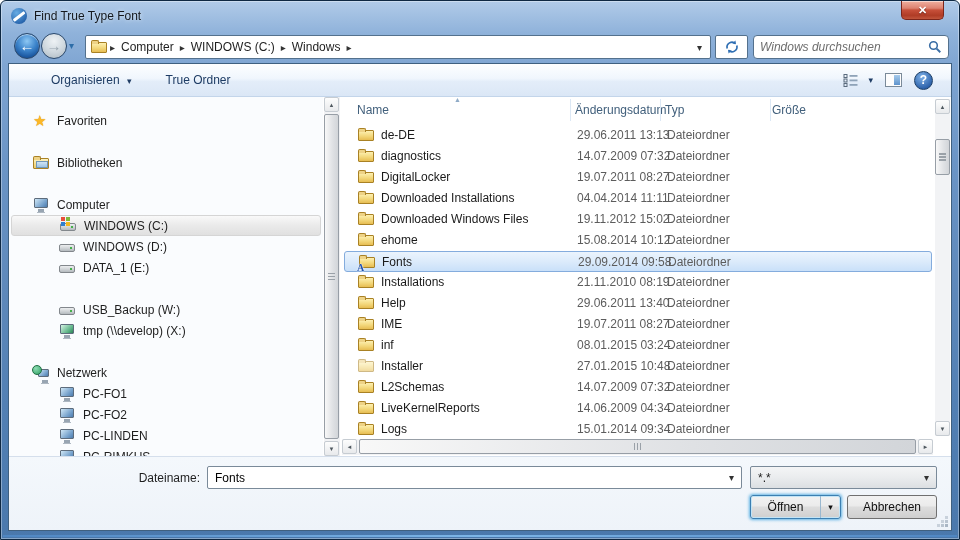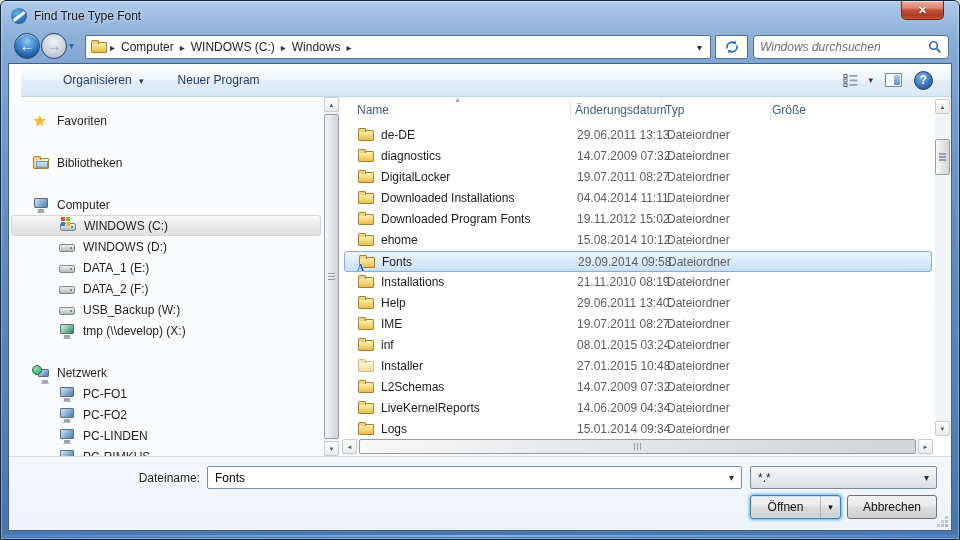--- a/index.html
+++ b/index.html
@@ -48,21 +48,21 @@
     border: 1px solid #54718d; border-radius: 4px; display: flex; align-items: center; }
   .searchbox input { flex: 1; border: none; outline: none; padding: 0 6px; font: italic 12px "Liberation Sans", sans-serif; color: #636363; background: transparent; }
   .searchbox input::placeholder { color: #6d6d6d; font-style: italic; }
   .search-glass { margin-right: 6px; }
 
   
   .chrome { position: absolute; left: 7px; right: 7px; top: 62px; bottom: 8px;
     background: #fff; border: 1px solid #3f6080; }
 
   
-  .toolbar { position: absolute; left: 12px; right: 0; top: 0; height: 33px;
+  .toolbar { position: absolute; left: 0; right: 0; top: 0; height: 33px;
     background: linear-gradient(180deg,#fdfeff 0%,#f0f6fd 45%,#e3edf9 55%,#dbe7f6 100%);
     border-bottom: 1px solid #c3d5ea; display: flex; align-items: center; color: #1e3c64; padding-left: 18px; }
   .tb-btn { padding: 4px 10px; margin-left: 14px; border-radius: 3px; cursor: pointer; white-space: nowrap; }
   .tb-caret { font-size: 9px; color: #1e3c64; margin-left: 4px; }
   .tb-right { margin-left: auto; display: flex; align-items: center; gap: 12px; padding-right: 18px; }
   .views-btn { display: flex; align-items: center; gap: 5px; cursor: pointer; }
   .preview-icon { width: 17px; height: 14px; border: 1px solid #7a8a99; background: #fdfdfd; position: relative; cursor: pointer; }
   .preview-icon::after { content:""; position:absolute; right:1px; top:1px; bottom:1px; width:6px;
     background: linear-gradient(180deg,#a6cbec,#5e93cc); }
   .help-icon { width: 19px; height: 19px; border-radius: 50%; border: 1px solid #1d3f66; color: #fff;
@@ -211,21 +211,21 @@
     </div>
   </div>
 
   <div class="chrome">
 
     <div class="toolbar">
       <div class="tb-btn">
         <span>Organisieren</span>
         <span class="tb-caret">▾</span>
       </div>
-      <div class="tb-btn"><span>Neuer Program</span></div>
+      <div class="tb-btn"><span>True Ordner</span></div>
       <div class="tb-right">
         <div class="views-btn">
           <svg width="16" height="14" viewBox="0 0 16 14">
             <rect x="1" y="1.5" width="3" height="3" fill="none" stroke="#5a6b7d"></rect>
             <rect x="1" y="6" width="3" height="3" fill="none" stroke="#5a6b7d"></rect>
             <rect x="1" y="10.5" width="3" height="3" fill="none" stroke="#5a6b7d"></rect>
             <rect x="6.5" y="2" width="8" height="1.8" fill="#8fa3b8"></rect>
             <rect x="6.5" y="6.5" width="8" height="1.8" fill="#8fa3b8"></rect>
             <rect x="6.5" y="11" width="8" height="1.8" fill="#8fa3b8"></rect>
           </svg>
@@ -267,26 +267,20 @@
               <span class="drive"></span>
             </span>
           <span>WINDOWS (D:)</span>
         </div>
         <div class="side-item child" style="top:160px">
           <span class="ibox">
               <span class="drive"></span>
             </span>
           <span>DATA_1 (E:)</span>
         </div>
-        <div class="side-item child" style="top:181px">
-          <span class="ibox">
-              <span class="drive"></span>
-            </span>
-          <span>DATA_2 (F:)</span>
-        </div>
         <div class="side-item child" style="top:202px">
           <span class="ibox">
               <span class="drive"></span>
             </span>
           <span>USB_Backup (W:)</span>
         </div>
         <div class="side-item child netdrive" style="top:223px">
           <span class="ibox">
               <span class="monitor"></span>
             </span>
@@ -375,21 +369,21 @@
                 <span class="folder"></span>
               </span>
             <span class="c-name">Downloaded Installations</span>
               <span class="c-date">04.04.2014 11:11</span>
               <span class="c-type">Dateiordner</span>
           </div>
           <div class="frow" style="top:84px">
             <span class="ibox">
                 <span class="folder"></span>
               </span>
-            <span class="c-name">Downloaded Program Fonts</span>
+            <span class="c-name">Downloaded Windows Files</span>
               <span class="c-date">19.11.2012 15:02</span>
               <span class="c-type">Dateiordner</span>
           </div>
           <div class="frow" style="top:105px">
             <span class="ibox">
                 <span class="folder"></span>
               </span>
             <span class="c-name">ehome</span>
               <span class="c-date">15.08.2014 10:12</span>
               <span class="c-type">Dateiordner</span>

